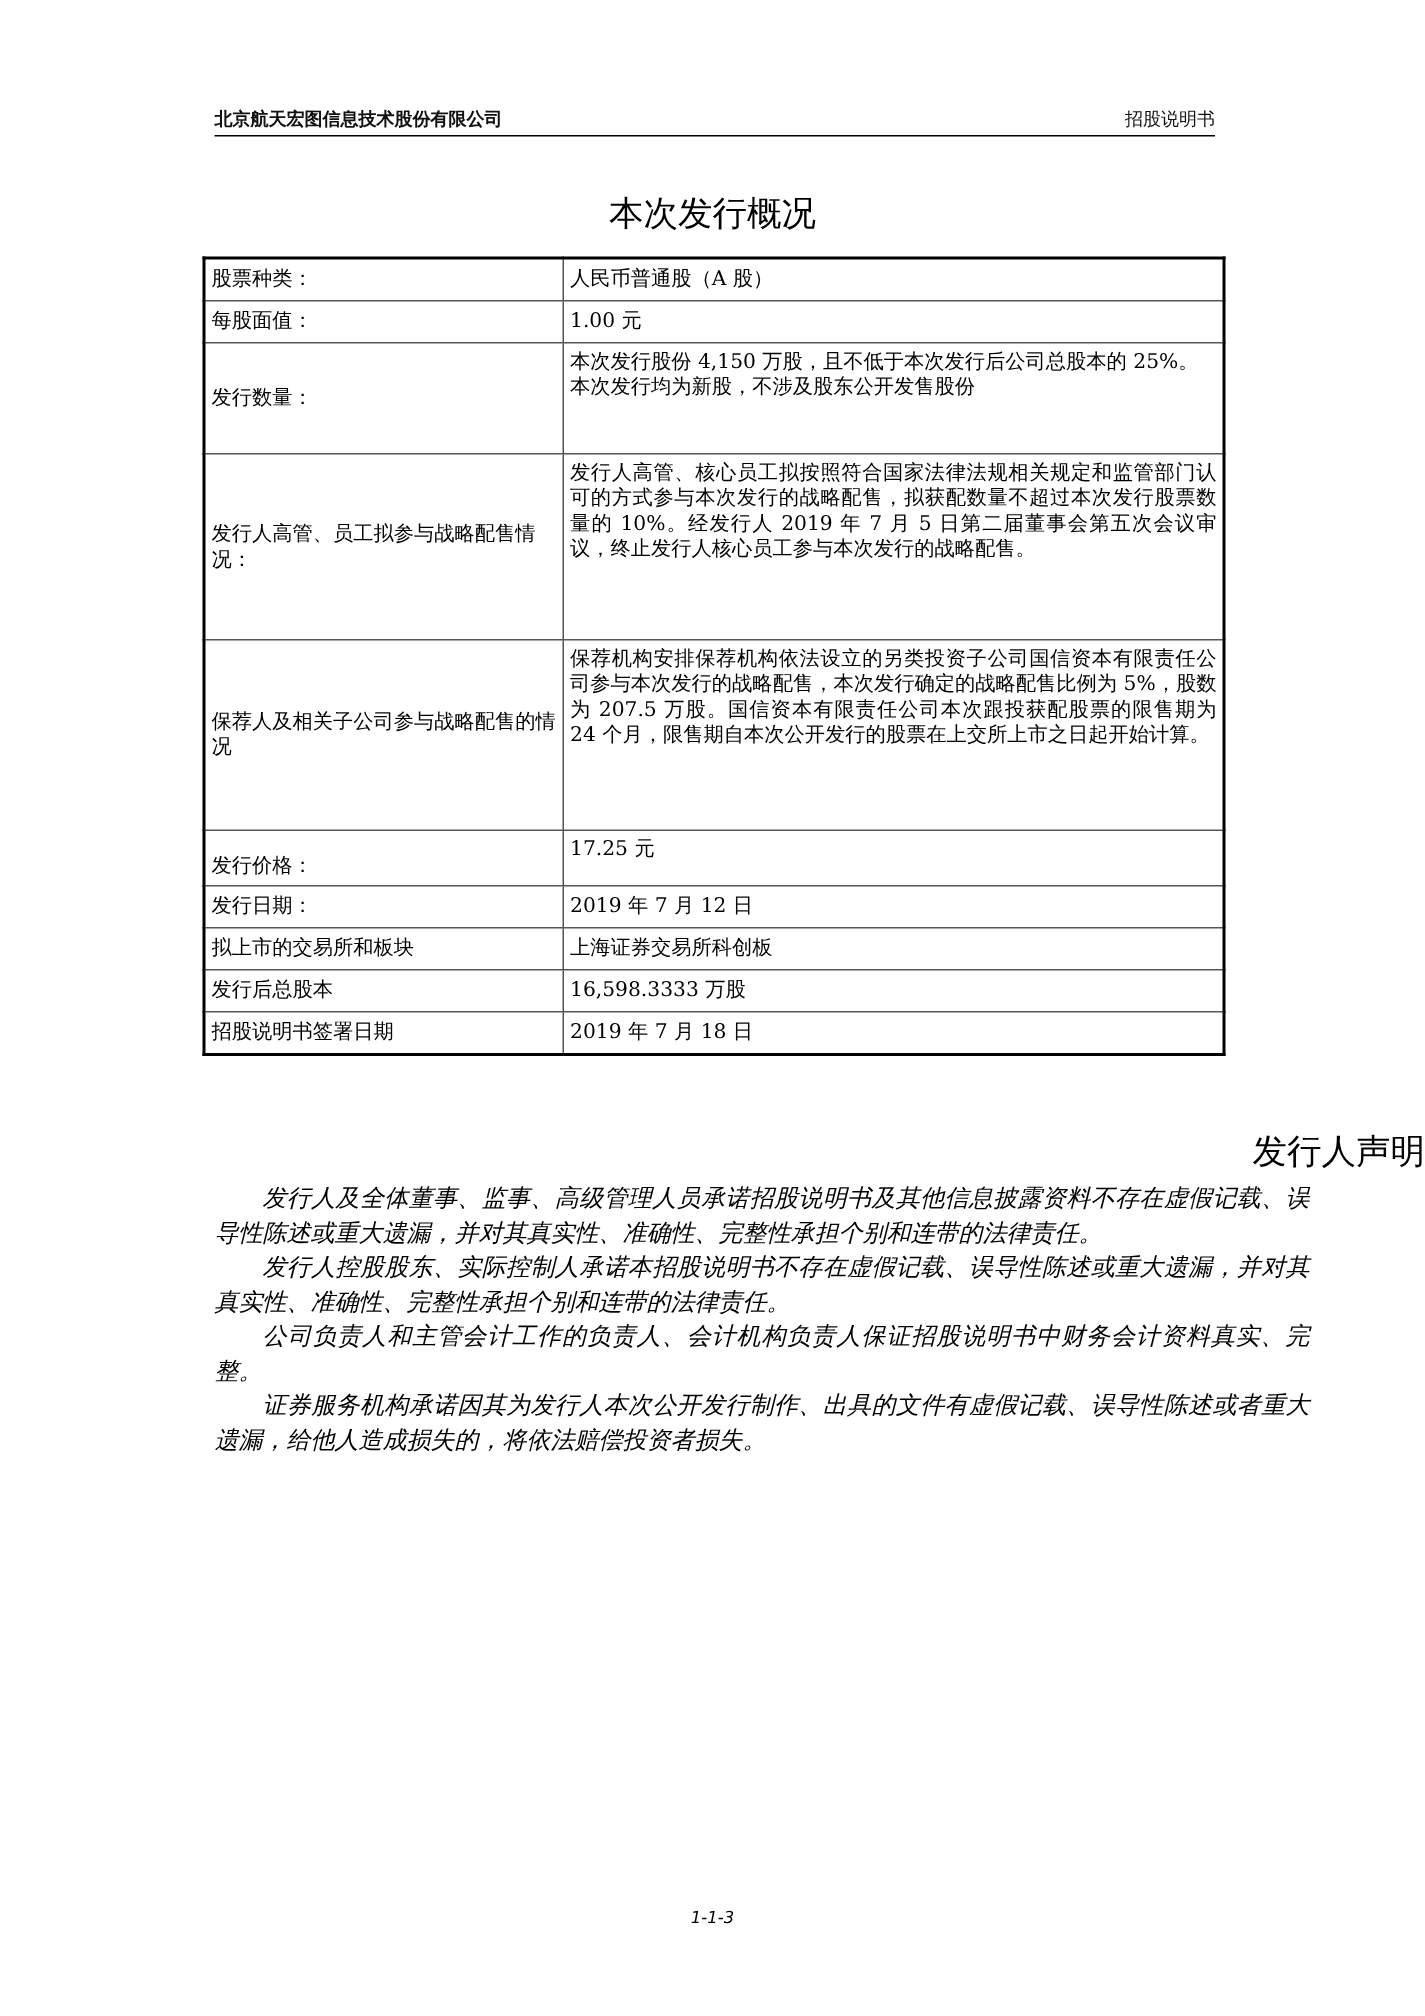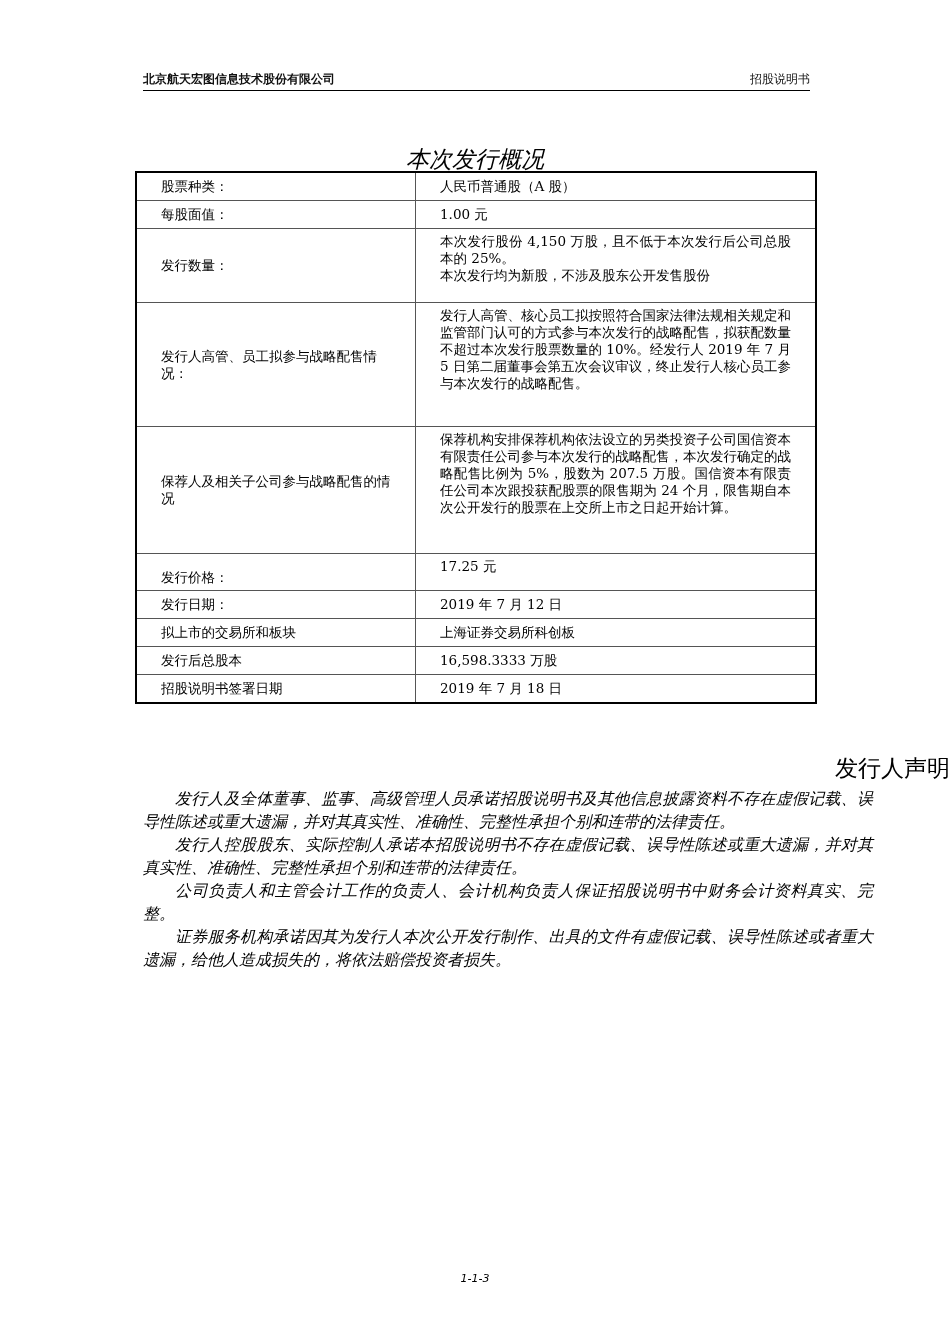--- a/index.html
+++ b/index.html
@@ -12,29 +12,29 @@
     border-bottom: 1.5px solid #000;
     font-size: 12px; line-height: 18px; color: #111;
   }
   .header .left { position: absolute; left: 0; top: 0; font-weight: bold; }
   .header .right { position: absolute; right: 0; top: 0; margin-left: 28px; }
   .title {
     position: absolute; left: 0; width: 950px; text-align: center;
     font-family: "DejaVu Sans", "Liberation Sans", sans-serif;
     font-size: 23px; line-height: 30px; color: #000;
   }
-  .title.t1 { top: 144px; font-style: italic; }
+  .title.t1 { top: 128px; }
   .title.t2 { top: 753px; text-align: right; }
   table.info {
     position: absolute; left: 135px; top: 171px; width: 682px;
     border-collapse: collapse; border: 2px solid #000;
     font-size: 13.5px; line-height: 17px;
   }
   table.info td {
-    border: 1px solid #555; padding: 4px 24px; vertical-align: middle;
+    border: 1px solid #555; padding: 4px 4px; vertical-align: middle;
   }
   table.info td.label { width: 230px; }
   table.info td.value { vertical-align: top; text-align: justify; }
   table.info tr.short td { height: 19px; }
   table.info tr.short td.value { vertical-align: middle; }
   .paras {
     position: absolute; left: 143px; top: 787px; width: 730px;
     font-size: 16px; line-height: 23px; text-align: justify; font-style: italic;
   }
   .paras p { margin: 0; text-indent: 2em; }

